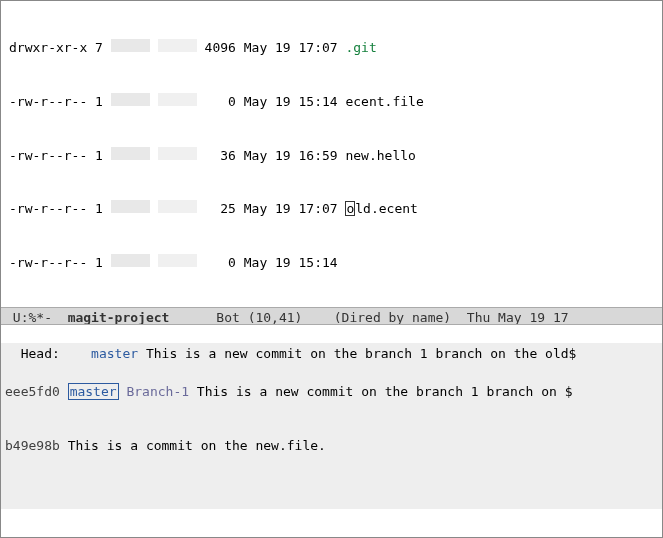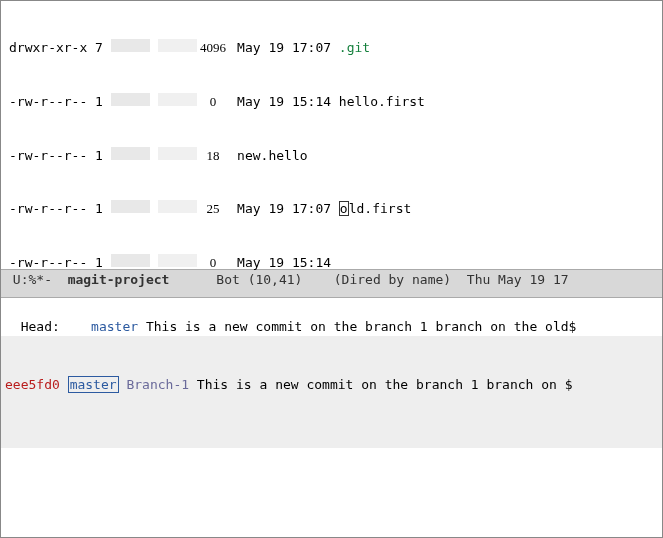--- a/index.html
+++ b/index.html
@@ -10,68 +10,68 @@
     background: #ffffff;
     color: #000000;
     width: 663px;
     height: 538px;
     overflow: hidden;
     border: 1px solid #888;
   }
   .pane { white-space: pre; }
   .dired-pane {
     padding: 2px 0 0 8px;
-    height: 268px;
+    height: 306px;
     background: #ffffff;
   }
   .dired-line { display: flex; }
   .links { margin-left: 1ch; }
   .owner-redact {
     width: 5ch;
     height: 13px;
     background: #e8e8e8;
     display: inline-block;
     margin-left: 1ch;
     vertical-align: middle;
   }
   .group-redact {
     width: 5ch;
     height: 13px;
     background: #f0f0f0;
     display: inline-block;
     margin-left: 1ch;
     vertical-align: middle;
   }
-  .size { display: inline-block; width: 5ch; text-align: center; margin-left: 0ch; font-family: Liberation Serif, serif; }
+  .size { display: inline-block; width: 5ch; text-align: right; margin-left: 0ch; }
   .date { margin-left: 1ch; }
   .fname { margin-left: 1ch; }
   .fname-dir { color: #15803d; }
   .cursor-box {
     border: 1px solid #333;
     padding: 0 0px;
     display: inline-block;
     line-height: 1;
   }
 
   .modeline {
     background: #d8d8d8;
     color: #333;
-    height: 29px;
+    height: 18px;
     padding: 1px 1px 0 4px;
     white-space: pre;
     overflow: hidden;
     border-top: 1px solid #aaa;
     border-bottom: 1px solid #aaa;
   }
   .modeline .buffer-name { font-weight: bold; }
 
   .magit-pane {
     background: #ffffff;
     padding: 2px 0 0 4px;
-    height: 38px;
+    height: 18px;
   }
   .branch-outline {
     color: #2c5aa0;
   }
   .branch-outline.boxed {
     border: 1px solid #2c5aa0;
     padding: 0 1px;
   }
   .commits-section {
     background: #eeeeee;
@@ -79,46 +79,47 @@
   }
   .section-title { font-weight: bold; }
   .section-title .cursor-rev {
     background: #ffffff;
     border: 1px solid #333;
     padding: 0 0px;
     display: inline-block;
     line-height: 1;
     font-weight: bold;
   }
-  .hash { color: #b91c1c; }
+  .hash { color: #404040; }
   .branch-name-2 { color: #6a6a9a; }
 </style>
 </head>
 <body>
 
 <div class="pane dired-pane">
   <div class="dired-line">
     <span>drwxr-xr-x</span><span class="links">7</span><span class="owner-redact"></span><span class="group-redact"></span><span class="size">4096</span><span class="date">May 19 17:07</span><span class="fname fname-dir">.git</span>
   </div>
   <div class="dired-line">
-    <span>-rw-r--r--</span><span class="links">1</span><span class="owner-redact"></span><span class="group-redact"></span><span class="size">0</span><span class="date">May 19 15:14</span><span class="fname">hello.first</span>
+    <span>-rw-r--r--</span><span class="links">1</span><span class="owner-redact"></span><span class="group-redact"></span><span class="size">0</span><span class="date">May 19 15:14</span><span class="fname">ecent.file</span>
   </div>
   <div class="dired-line">
-    <span>-rw-r--r--</span><span class="links">1</span><span class="owner-redact"></span><span class="group-redact"></span><span class="size">18</span><span class="fname">new.hello</span>
+    <span>-rw-r--r--</span><span class="links">1</span><span class="owner-redact"></span><span class="group-redact"></span><span class="size">36</span><span class="date">May 19 16:59</span><span class="fname">new.hello</span>
   </div>
   <div class="dired-line">
-    <span>-rw-r--r--</span><span class="links">1</span><span class="owner-redact"></span><span class="group-redact"></span><span class="size">25</span><span class="date">May 19 17:07</span><span class="fname"><span class="cursor-box">o</span><span>ld.first</span></span>
+    <span>-rw-r--r--</span><span class="links">1</span><span class="owner-redact"></span><span class="group-redact"></span><span class="size">25</span><span class="date">May 19 17:07</span><span class="fname"><span class="cursor-box">o</span><span>ld.ecent</span></span>
   </div>
   <div class="dired-line">
     <span>-rw-r--r--</span><span class="links">1</span><span class="owner-redact"></span><span class="group-redact"></span><span class="size">0</span><span class="date">May 19 15:14</span>
   </div>
 </div>
 
 <div class="modeline"><span> U:%*-  </span><span class="buffer-name">magit-project</span><span>      Bot (10,41)    </span><span>(Dired by name)  Thu May 19 17</span></div>
 
 <div class="pane magit-pane">
   <span>Head:    </span><span class="branch-outline">master</span><span> This is a new commit on the branch 1 branch on the old$</span>
 </div>
 
 <div class="pane commits-section">
   <div><span class="hash">eee5fd0</span> <span class="branch-outline boxed">master</span> <span class="branch-name-2">Branch-1</span><span> This is a new commit on the branch 1 branch on $</span></div>
+  <div><span class="hash">b49e98b</span> <span>This is a commit on the new.file.</span></div>
   
 </div>
 
 </body></html>

